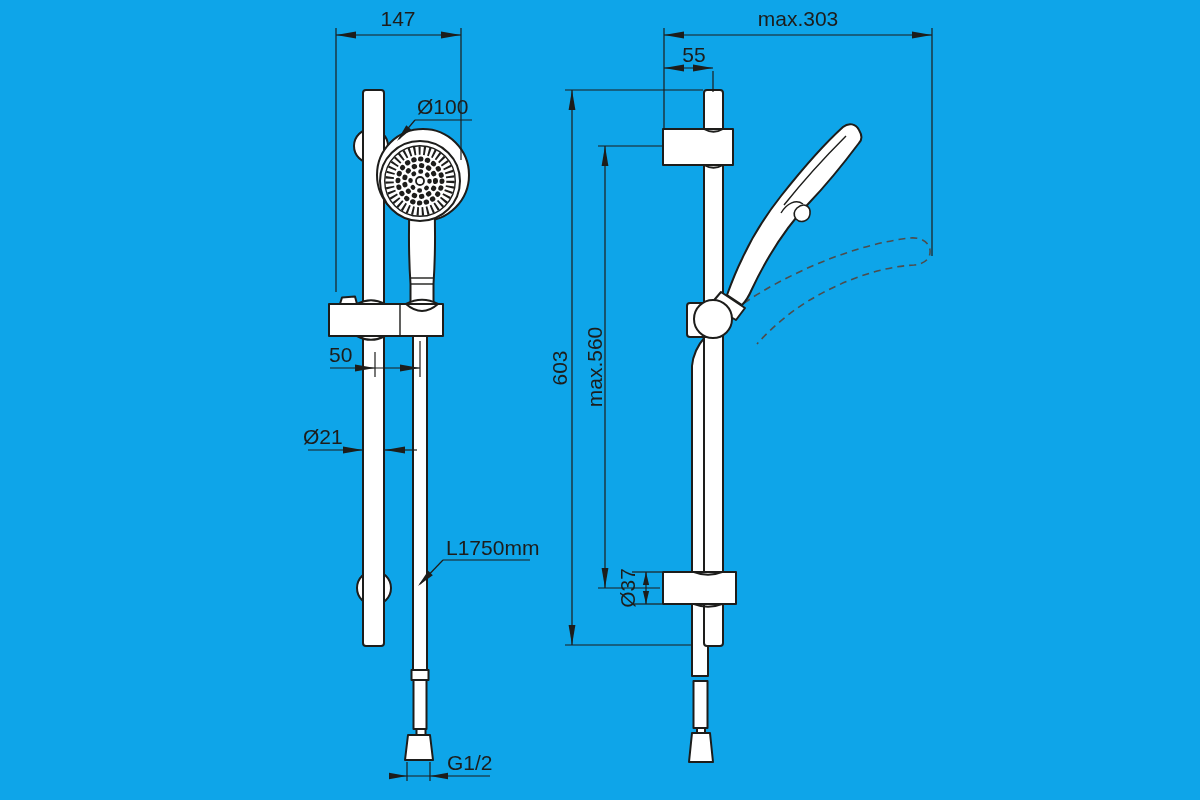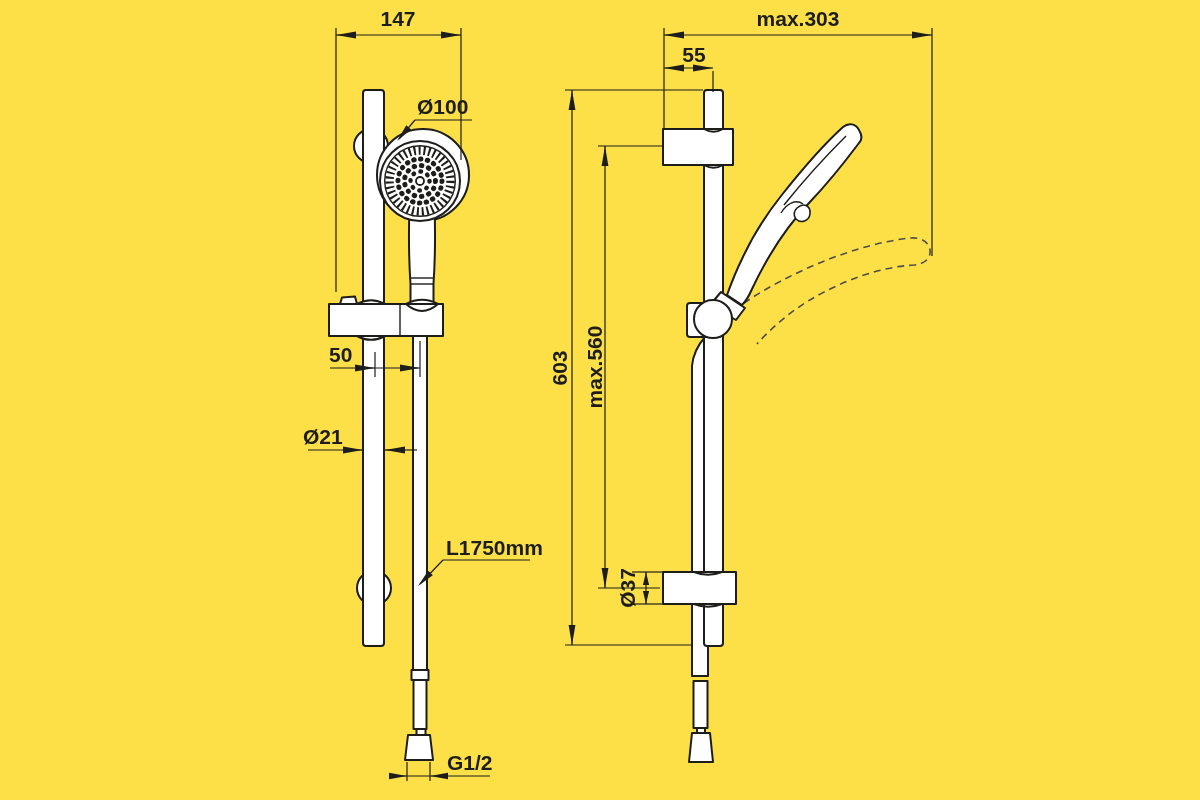--- a/index.html
+++ b/index.html
@@ -1,16 +1,16 @@
 <!DOCTYPE html>
 <html><head>
 <meta charset="utf-8">
 <style>
   html,body{margin:0;padding:0;background:#ffffff;}
-  .stage{width:1200px;height:800px;position:relative;background:#fde047;overflow:hidden;font-weight:bold;}
+  .stage{width:1200px;height:800px;position:relative;background:#0ea5e9;overflow:hidden;}
   svg{display:block;}
   .outline{fill:#ffffff;stroke:#1d1d1b;stroke-width:2;stroke-linejoin:round;}
   .line{fill:none;stroke:#1d1d1b;stroke-width:2;stroke-linejoin:round;stroke-linecap:round;}
   .thinline{fill:none;stroke:#1d1d1b;stroke-width:1.4;}
   .dim{fill:none;stroke:#1d1d1b;stroke-width:1.2;}
   .arrow{fill:#1d1d1b;stroke:none;}
   .dashed{fill:none;stroke:#4d4d4d;stroke-width:1.6;stroke-dasharray:7 5;}
   .ticks{fill:none;stroke:#1d1d1b;stroke-width:8.5;stroke-dasharray:2 2.9;}
   .dots1{fill:none;stroke:#1d1d1b;stroke-width:5;stroke-linecap:round;stroke-dasharray:0.5 6.4;}
   .dots2{fill:none;stroke:#1d1d1b;stroke-width:5;stroke-linecap:round;stroke-dasharray:0.5 6.9;}

